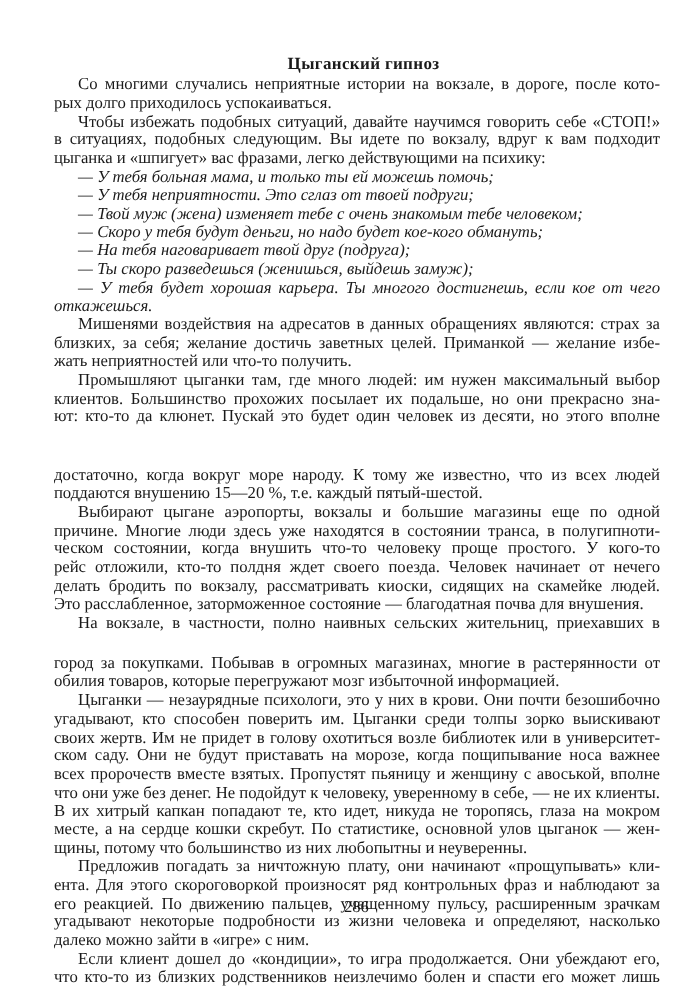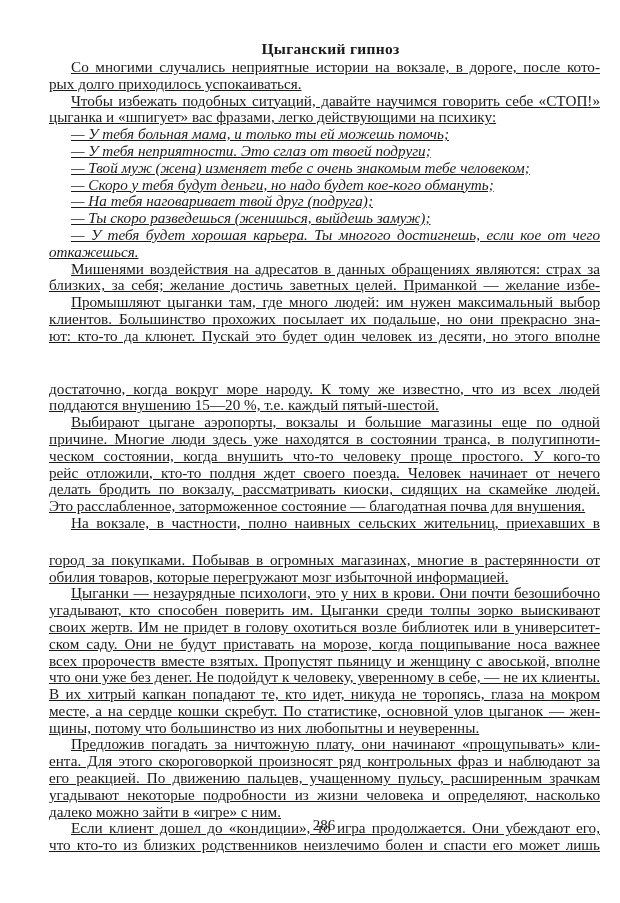--- a/index.html
+++ b/index.html
@@ -1,25 +1,25 @@
 <!DOCTYPE html>
 <html><head>
 <meta charset="utf-8">
 <style>
   html, body { margin: 0; padding: 0; }
   body {
     width: 620px; height: 903px; background: #ffffff; position: relative; overflow: hidden;
     font-family: "Liberation Serif", serif; color: #1a1a1a;
   }
-  .page { position: absolute; left: 49px; top: 39px; width: 551px; }
+  .page { position: absolute; left: 49px; top: 49px; width: 551px; }
   .title {
     text-align: center; font-weight: bold; font-size: 15.5px; line-height: 20px;
     letter-spacing: 0.3px; margin-left: 12px;
   }
-  p { margin: 0; font-size: 15.2px; line-height: 16.8px; text-align: justify; text-decoration: underline; }
+  p { margin: 0; font-size: 15.2px; line-height: 16.8px; text-align: justify; }
   p.indent { text-indent: 22px; }
   p.quote { font-style: italic; text-indent: 22px; }
   .line { display: block; text-align: justify; text-align-last: justify; white-space: nowrap; }
   .line.last { text-align-last: left; }
   .page-number {
     position: absolute; top: 817px; left: 0; width: 620px; text-align: center;
     font-size: 15px; margin-left: 14px;
   }
 </style>
 </head>
@@ -27,20 +27,21 @@
 
 <div class="page">
   <div class="title">Цыганский гипноз</div>
   <div id="text">
       <p class="indent">
         <span class="line">Со многими случались неприятные истории на вокзале, в дороге, после кото-</span>
         <span class="line last" style="text-indent: 0px;">рых долго приходилось успокаиваться.</span>
       </p>
       <p class="indent">
         <span class="line">Чтобы избежать подобных ситуаций, давайте научимся говорить себе «СТОП!»</span>
+        <span class="line" style="text-indent: 0px;">в ситуациях, подобных следующим. Вы идете по вокзалу, вдруг к вам подходит</span>
         <span class="line last" style="text-indent: 0px;">цыганка и «шпигует» вас фразами, легко действующими на психику:</span>
       </p>
       <p class="quote">
         <span class="line last">— У тебя больная мама, и только ты ей можешь помочь;</span>
       </p>
       <p class="quote">
         <span class="line last">— У тебя неприятности. Это сглаз от твоей подруги;</span>
       </p>
       <p class="quote">
         <span class="line last">— Твой муж (жена) изменяет тебе с очень знакомым тебе человеком;</span>
@@ -54,20 +55,21 @@
       <p class="quote">
         <span class="line last">— Ты скоро разведешься (женишься, выйдешь замуж);</span>
       </p>
       <p class="quote">
         <span class="line">— У тебя будет хорошая карьера. Ты многого достигнешь, если кое от чего</span>
         <span class="line last" style="text-indent: 0px;">откажешься.</span>
       </p>
       <p class="indent">
         <span class="line">Мишенями воздействия на адресатов в данных обращениях являются: страх за</span>
         <span class="line" style="text-indent: 0px;">близких, за себя; желание достичь заветных целей. Приманкой — желание избе-</span>
+        <span class="line last" style="text-indent: 0px;">жать неприятностей или что-то получить.</span>
       </p>
       <p class="indent">
         <span class="line">Промышляют цыганки там, где много людей: им нужен максимальный выбор</span>
         <span class="line" style="text-indent: 0px;">клиентов. Большинство прохожих посылает их подальше, но они прекрасно зна-</span>
         <span class="line" style="text-indent: 0px;">ют: кто-то да клюнет. Пускай это будет один человек из десяти, но этого вполне</span>
         <span class="line" style="text-indent: 0px; margin-top: 36px;">достаточно, когда вокруг море народу. К тому же известно, что из всех людей</span>
         <span class="line last" style="text-indent: 0px;">поддаются внушению 15—20 %, т.е. каждый пятый-шестой.</span>
       </p>
       <p class="indent">
         <span class="line">Выбирают цыгане аэропорты, вокзалы и большие магазины еще по одной</span>

